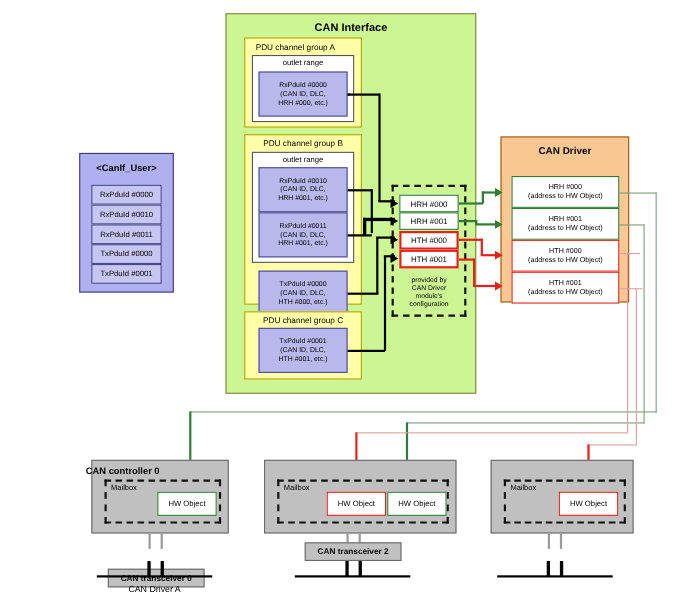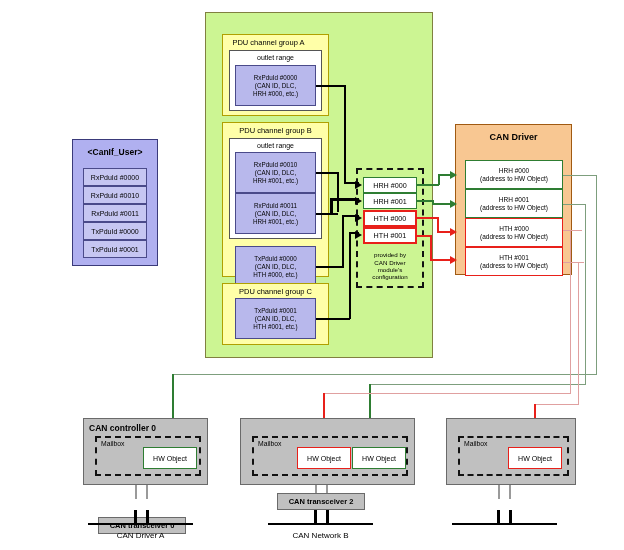--- a/index.html
+++ b/index.html
@@ -63,20 +63,21 @@
   .arrR-R{border-top:4px solid transparent;border-bottom:4px solid transparent;border-left:7px solid #e8201a;}
   .arrD-G{border-left:5px solid transparent;border-right:5px solid transparent;border-top:8px solid #2e7d32;}
   .arrD-R{border-left:5px solid transparent;border-right:5px solid transparent;border-top:8px solid #e8201a;}
 </style>
 </head>
 <body>
 
 <div id="root">
 
   <div class="abs canif-box" style="left:205px;top:12px;width:228px;height:346px;"></div>
+  <div class="abs ctr canif-title" style="left:205px;top:18px;width:228px;height:14px;">CAN Interface</div>
 
   <div class="abs pdu-group" style="left:222px;top:34px;width:107px;height:82px;"></div>
   <div class="abs ctr pdu-group-label" style="left:222px;top:37px;width:93px;height:11px;text-align:right;">PDU channel group A</div>
   <div class="abs outlet" style="left:229px;top:50px;width:93px;height:61px;"></div>
   <div class="abs ctr outlet-label" style="left:229px;top:52px;width:93px;height:11px;">outlet range</div>
   <div class="abs pdu ctr" style="left:235px;top:65px;width:81px;height:41px;flex-direction:column;">
     <span>RxPduId #0000</span>
     <span>(CAN ID, DLC,</span>
     <span>HRH #000,  etc.)</span>
   </div>
@@ -209,21 +210,21 @@
   <div class="abs lnR" style="left:323px;top:393px;width:2px;height:48px;"></div>
   <div class="abs arrow arrD-R" style="left:319px;top:438px;"></div>
 
   <div class="abs lnRp" style="left:563px;top:262px;width:21px;height:1px;"></div>
   <div class="abs lnRp" style="left:578px;top:262px;width:1px;height:143px;"></div>
   <div class="abs lnRp" style="left:535px;top:404px;width:44px;height:1px;"></div>
   <div class="abs lnR" style="left:534px;top:404px;width:2px;height:37px;"></div>
   <div class="abs arrow arrD-R" style="left:530px;top:438px;"></div>
 
   <div class="abs ctrl-box" style="left:83px;top:418px;width:125px;height:67px;"></div>
-  <div class="abs ctrl-title" style="left:89px;top:421px;width:115px;height:13px;display:flex;align-items:center;">CAN controller 0</div>
+  <div class="abs ctrl-title" style="left:78px;top:421px;width:115px;height:13px;display:flex;align-items:center;">CAN controller 0</div>
   <div class="abs mailbox" style="left:95px;top:436px;width:106px;height:40px;"></div>
   <div class="abs mailbox-label" style="left:101px;top:438px;width:50px;height:11px;display:flex;align-items:center;">Mailbox</div>
   <div class="abs ctr hwobj hw-green" style="left:143px;top:447px;width:54px;height:22px;">HW Object</div>
   <div class="abs trxwire" style="left:135px;top:485px;width:2px;height:14px;"></div>
   <div class="abs trxwire" style="left:146px;top:485px;width:2px;height:14px;"></div>
   <div class="abs ctr trx" style="left:98px;top:517px;width:88px;height:17px;">CAN transceiver 0</div>
   <div class="abs buswire" style="left:134px;top:510px;width:3px;height:14px;"></div>
   <div class="abs buswire" style="left:146px;top:510px;width:3px;height:14px;"></div>
   <div class="abs bus" style="left:88px;top:523px;width:105px;height:2px;"></div>
   <div class="abs ctr net-label" style="left:88px;top:528px;width:105px;height:14px;">CAN Driver A</div>
@@ -232,21 +233,20 @@
   <div class="abs mailbox" style="left:252px;top:436px;width:156px;height:40px;"></div>
   <div class="abs mailbox-label" style="left:258px;top:438px;width:50px;height:11px;display:flex;align-items:center;">Mailbox</div>
   <div class="abs ctr hwobj hw-red" style="left:297px;top:447px;width:54px;height:22px;">HW Object</div>
   <div class="abs ctr hwobj hw-green" style="left:352px;top:447px;width:54px;height:22px;">HW Object</div>
   <div class="abs trxwire" style="left:315px;top:485px;width:2px;height:14px;"></div>
   <div class="abs trxwire" style="left:326px;top:485px;width:2px;height:14px;"></div>
   <div class="abs ctr trx" style="left:277px;top:493px;width:88px;height:17px;">CAN transceiver 2</div>
   <div class="abs buswire" style="left:314px;top:510px;width:3px;height:14px;"></div>
   <div class="abs buswire" style="left:326px;top:510px;width:3px;height:14px;"></div>
   <div class="abs bus" style="left:268px;top:523px;width:105px;height:2px;"></div>
-  <div class="abs ctr net-label" style="left:268px;top:528px;width:105px;height:14px;">CAN Network B</div>
 
   <div class="abs ctrl-box" style="left:446px;top:418px;width:130px;height:67px;"></div>
   <div class="abs mailbox" style="left:458px;top:436px;width:111px;height:40px;"></div>
   <div class="abs mailbox-label" style="left:464px;top:438px;width:50px;height:11px;display:flex;align-items:center;">Mailbox</div>
   <div class="abs ctr hwobj hw-red" style="left:508px;top:447px;width:54px;height:22px;">HW Object</div>
   <div class="abs trxwire" style="left:498px;top:485px;width:2px;height:14px;"></div>
   <div class="abs trxwire" style="left:509px;top:485px;width:2px;height:14px;"></div>
   <div class="abs buswire" style="left:497px;top:510px;width:3px;height:14px;"></div>
   <div class="abs buswire" style="left:509px;top:510px;width:3px;height:14px;"></div>
   <div class="abs bus" style="left:452px;top:523px;width:105px;height:2px;"></div>

